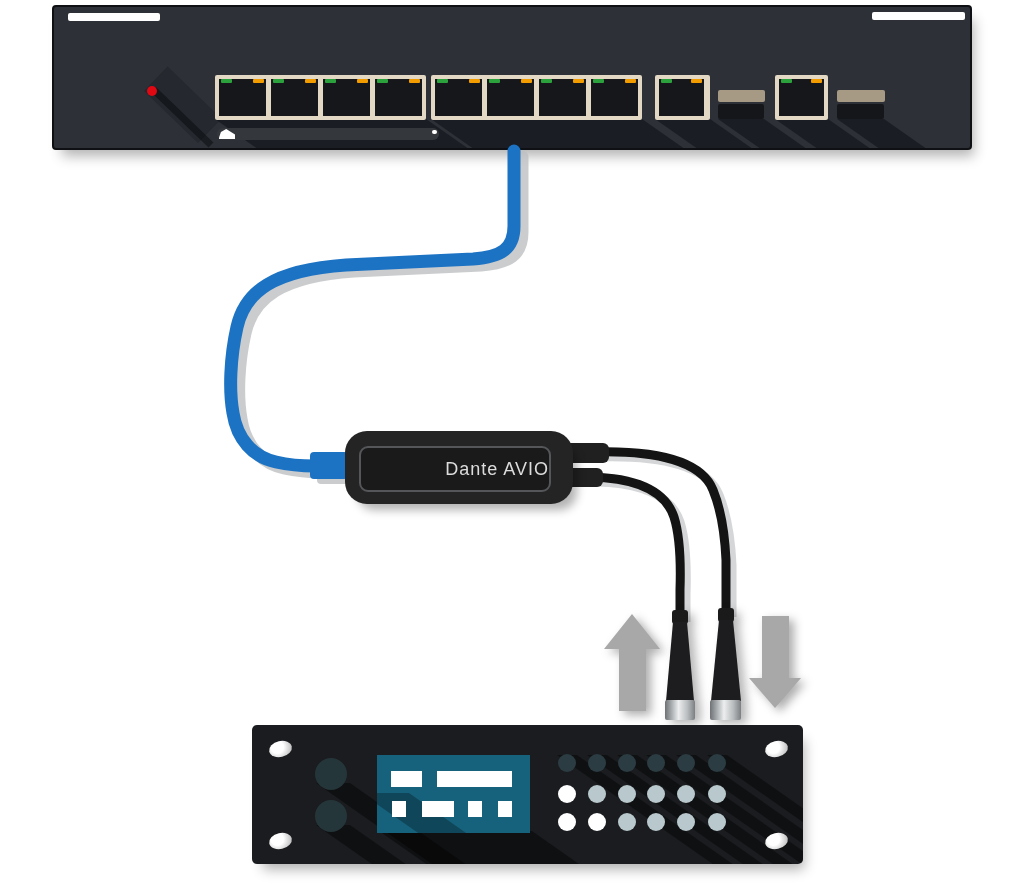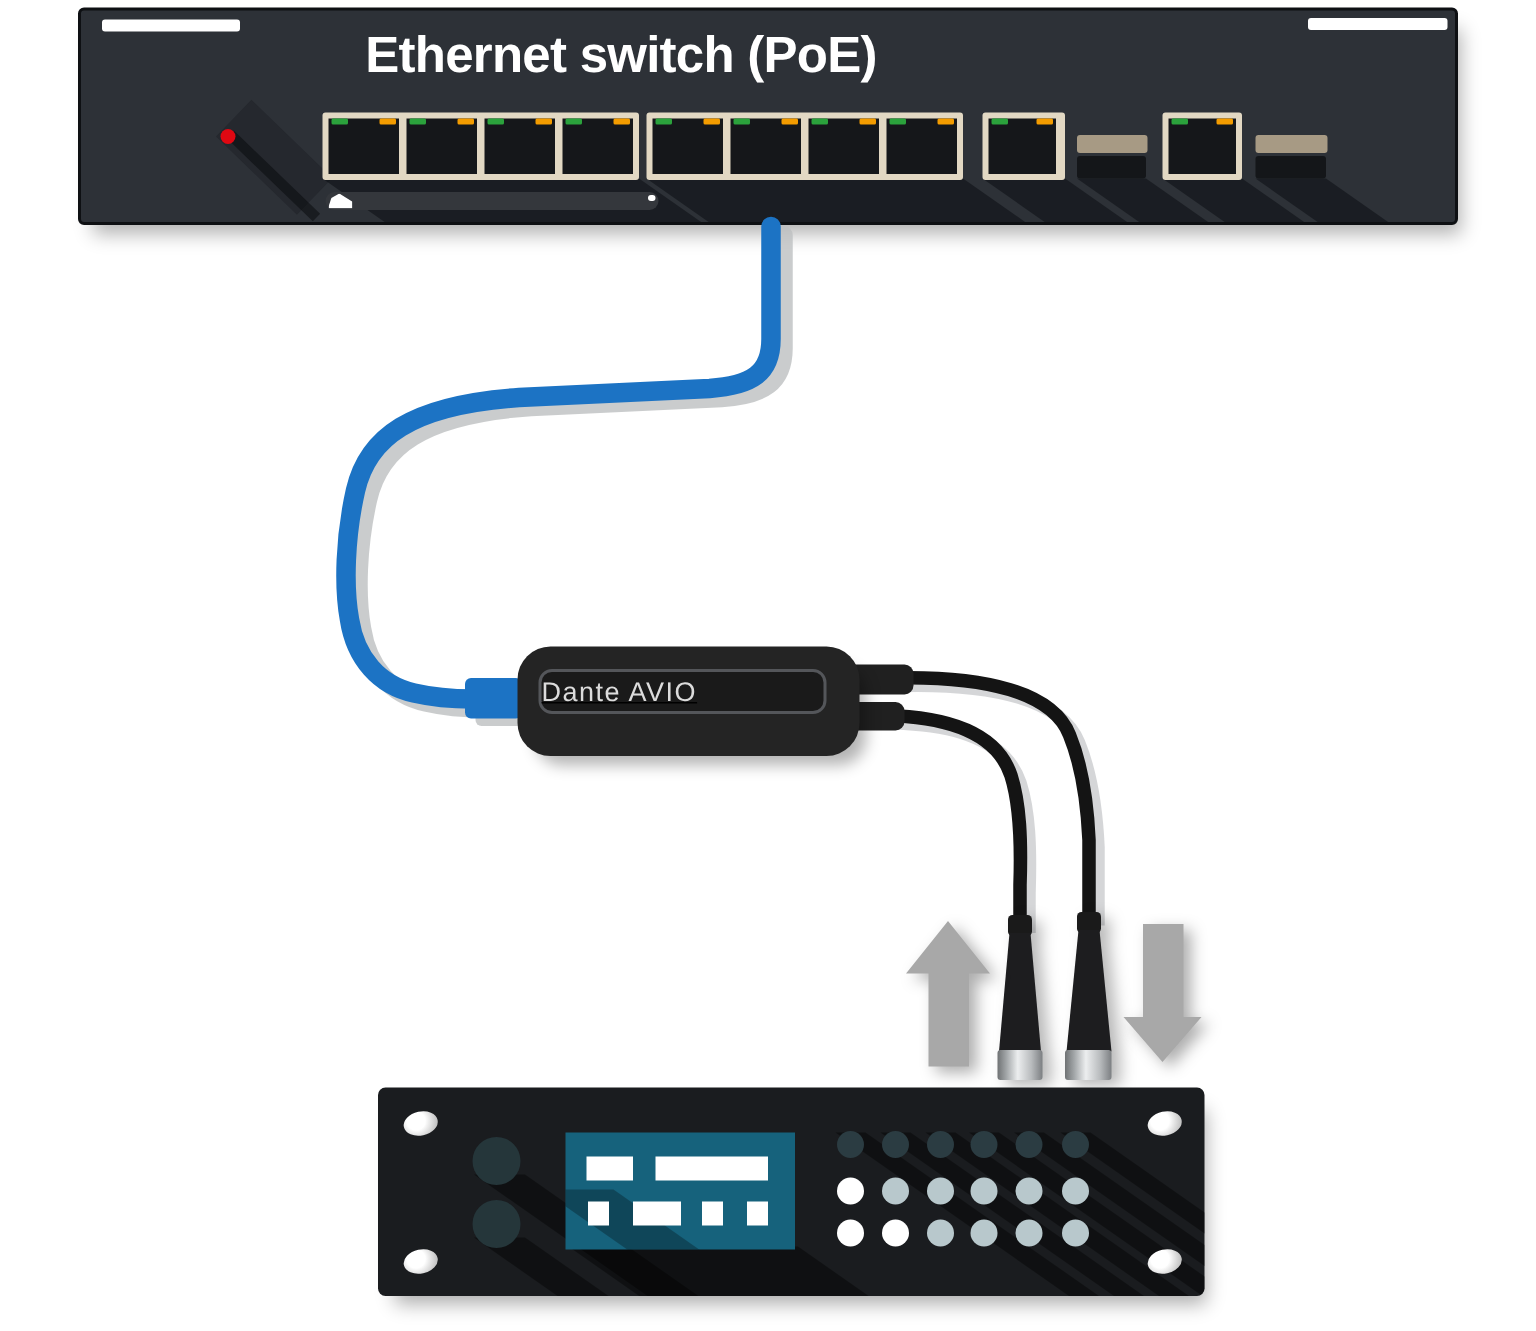--- a/index.html
+++ b/index.html
@@ -40,23 +40,23 @@
   .cable-blue{stroke:var(--cable-blue);}
   .blue-fill{fill:var(--cable-blue);}
   .arrow{fill:var(--arrow-gray);filter:drop-shadow(5px 4px 5px rgba(0,0,0,.32));}
   .xlr{filter:drop-shadow(6px 4px 5px rgba(0,0,0,.28));}
 
   
   .adapter{position:absolute;left:345px;top:431px;width:228px;height:73px;}
   .stub{position:absolute;background:#202020;border-radius:6px;}
   .adapter-body{position:absolute;inset:0;background:var(--adapter-body);border-radius:22px;
                 box-shadow:8px 10px 10px -4px rgba(0,0,0,.3);}
-  .adapter-panel{position:absolute;left:14px;top:15px;width:192px;height:30px;border-radius:9px;
+  .adapter-panel{position:absolute;left:14px;top:15px;width:192px;height:46px;border-radius:9px;
                  border:2px solid var(--adapter-panel-edge);background:rgba(0,0,0,.28);
-                 display:flex;align-items:center;justify-content:flex-start;box-sizing:border-box;text-decoration:underline;}
+                 display:flex;align-items:center;justify-content:flex-end;box-sizing:border-box;}
   .adapter-label{color:var(--adapter-text);font-size:18px;letter-spacing:1px;}
 
   
   .device{position:absolute;left:252px;top:725px;width:551px;height:139px;
           background:var(--device-body);border-radius:5px;overflow:hidden;
           box-shadow:6px 10px 12px -5px rgba(0,0,0,.32);}
   .dband{position:absolute;transform:skewX(55deg);transform-origin:top left;background:rgba(0,0,0,.4);}
   .screw{position:absolute;width:23px;height:16px;border-radius:50%;transform:rotate(-12deg);
          background:radial-gradient(circle at 38% 35%, #ffffff 35%, #c2c2c2 80%, #9a9a9a 100%);}
   .knob{position:absolute;left:63px;width:32px;height:32px;border-radius:50%;background:var(--knob);}
@@ -70,21 +70,20 @@
   .btn.white{background:var(--btn-white);}
 </style>
 </head>
 <body>
 
 <div class="stage">
 
   <div class="switch">
     <div class="stripe" style="left:14px;top:6px;width:92px;"></div>
     <div class="stripe" style="left:818px;top:5px;width:93px;"></div>
-    <div class="switch-title">Ethernet switch (PoE)</div>
 
     <div class="streak" style="left:90px;top:84px;width:34px;height:75px;transform:rotate(-46deg);background:rgba(5,7,10,.2);"></div>
     <div class="streak" style="left:97px;top:85px;width:7px;height:80px;transform:rotate(-46deg);"></div>
     <div class="band" style="left:161px;width:211px;"></div>
     <div class="band" style="left:377px;width:211px;"></div>
     <div class="band" style="left:601px;width:55px;"></div>
     <div class="band" style="left:664px;width:46px;"></div>
     <div class="band" style="left:721px;width:53px;"></div>
     <div class="band" style="left:783px;width:47px;"></div>
 

